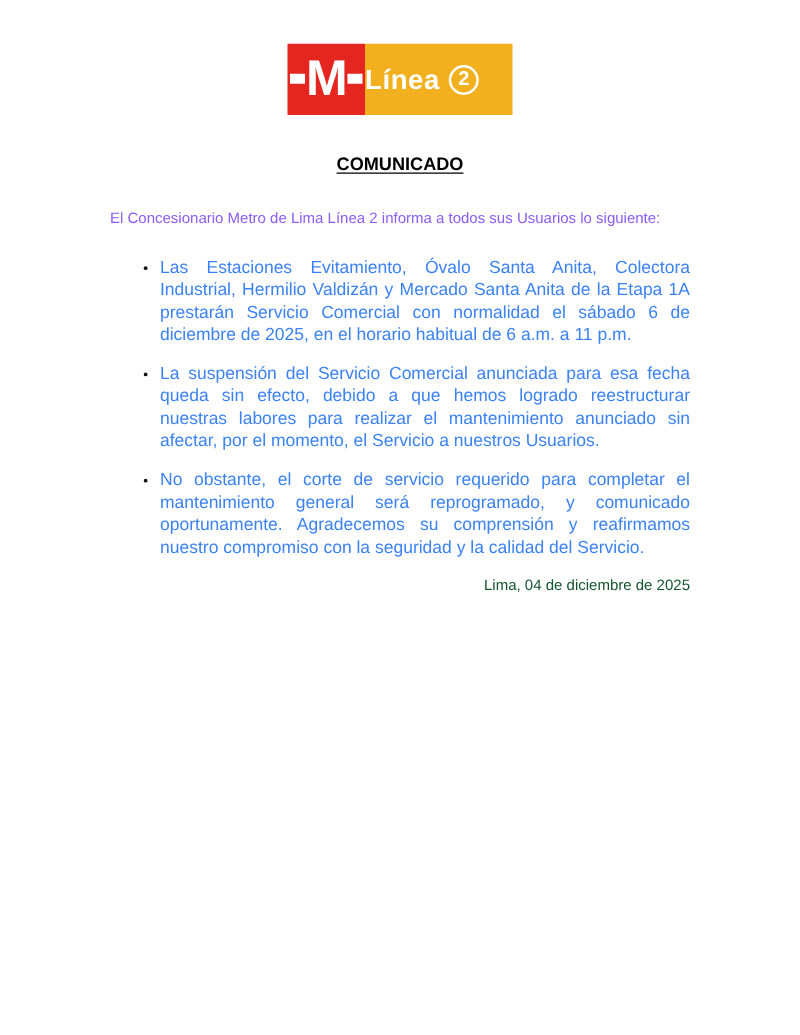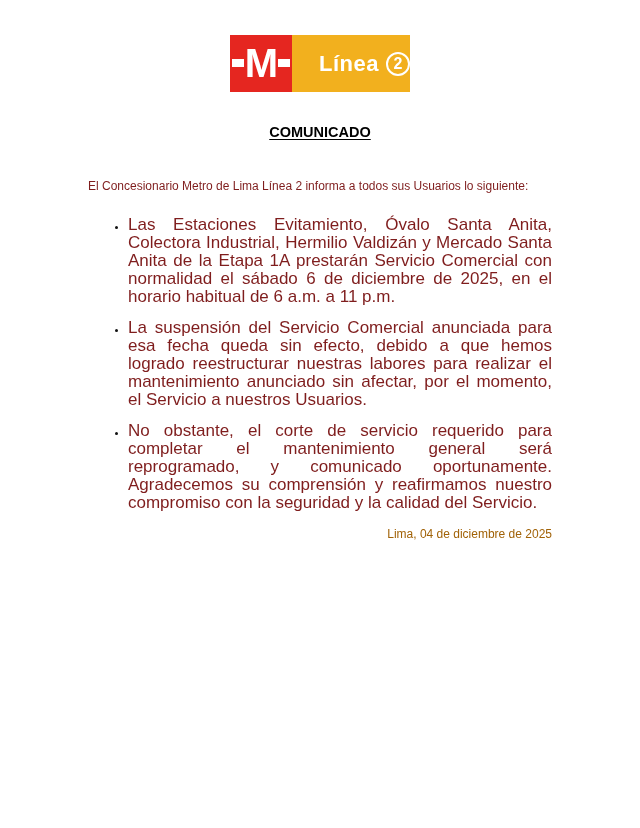--- a/index.html
+++ b/index.html
@@ -54,21 +54,21 @@
     font-size: 40px;
     font-weight: bold;
     line-height: 1;
     letter-spacing: -1px;
   }
   .logo-linea-block {
     width: 118px;
     height: 57px;
     display: flex;
     align-items: center;
-    justify-content: flex-end;
+    justify-content: flex-start;
     gap: 7px;
     flex: none;
   }
   .linea-text {
     color: #ffffff;
     font-size: 22px;
     font-weight: bold;
     letter-spacing: 0.5px;
   }
   .line-number-badge {
@@ -90,47 +90,47 @@
   .doc-title {
     margin-top: 32px;
     text-align: center;
     font-size: 14.5px;
     font-weight: bold;
     text-decoration: underline;
     text-underline-offset: 2px;
     color: #000000;
   }
   .intro {
-    margin-top: 37px;
+    margin-top: 25px;
     font-size: 12px;
     line-height: 18px;
-    color: #7f1d1d;
+    color: #8b5cf6;
   }
   ul.bullet-list {
     margin: 21px 0 0 0;
     padding-left: 40px;
     list-style: disc outside;
   }
   ul.bullet-list li {
-    font-size: 17px;
+    font-size: 14px;
     line-height: 18px;
     text-align: justify;
     margin-bottom: 13px;
-    color: #7f1d1d;
+    color: #3b82f6;
   }
   ul.bullet-list li::marker {
     font-size: 11px;
     color: #111111;
   }
   .date-line {
     margin-top: 5px;
     text-align: right;
     font-size: 12px;
     line-height: 18px;
-    color: #a16207;
+    color: #14532d;
   }
 </style>
 </head>
 <body>
 
 <div class="page">
 
   <div class="logo">
     <div class="logo-m-block" style="background-color: rgb(229, 38, 32);">
       <div class="logo-m-inner">

